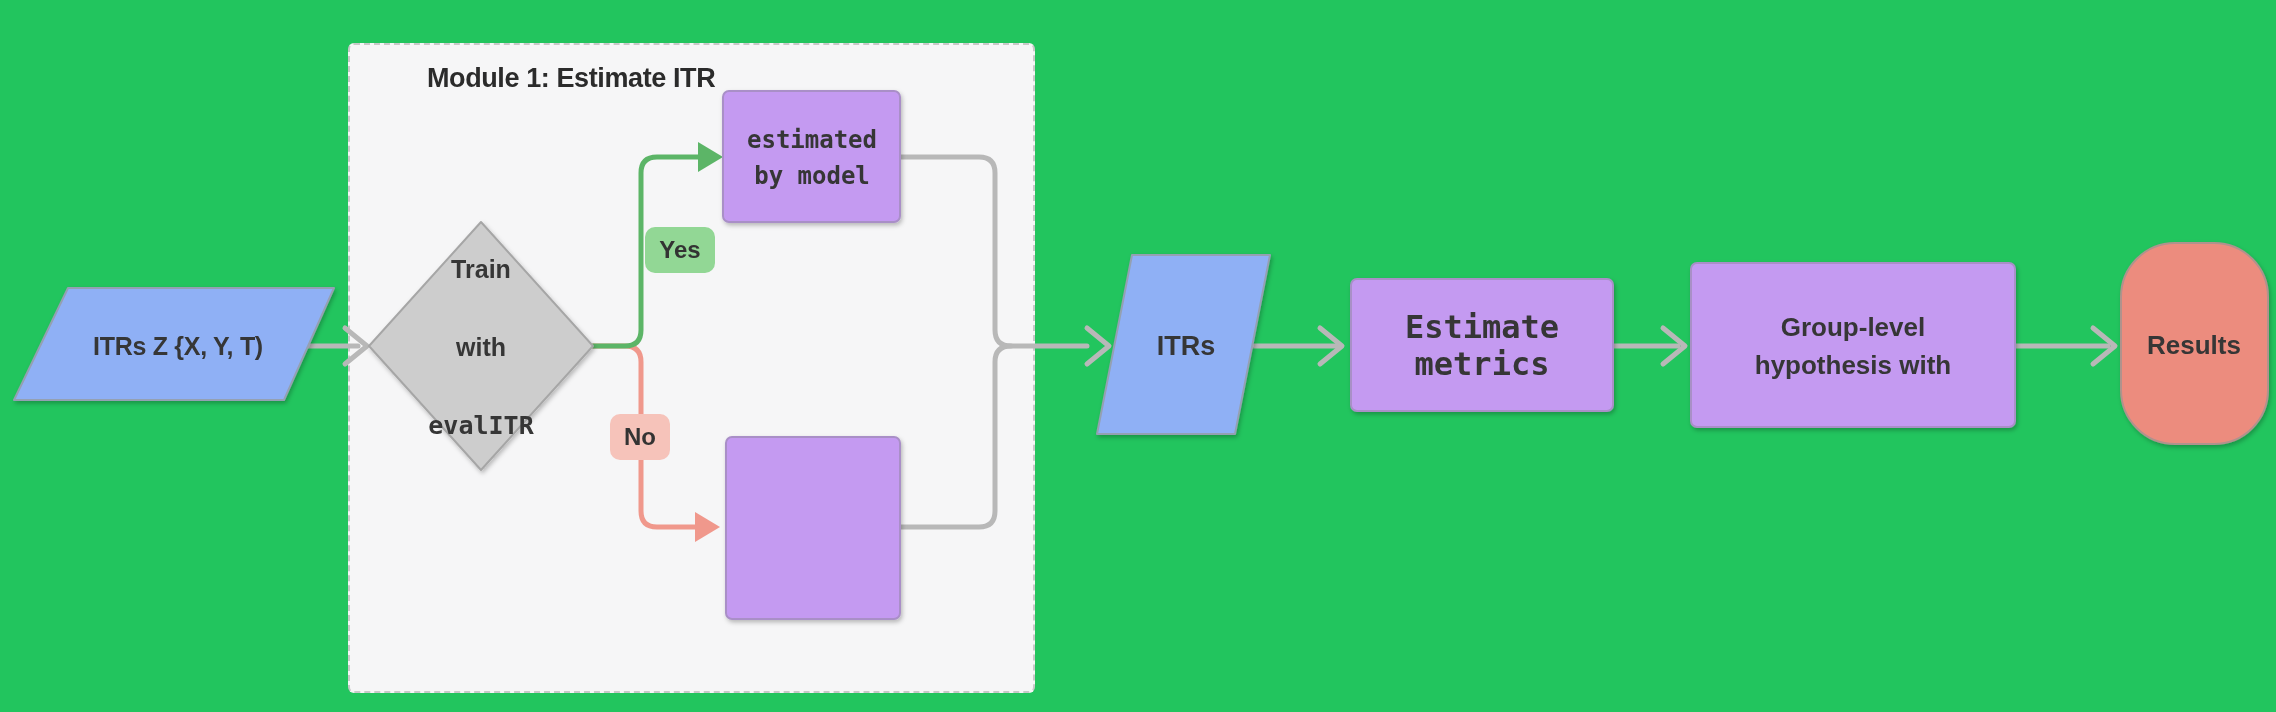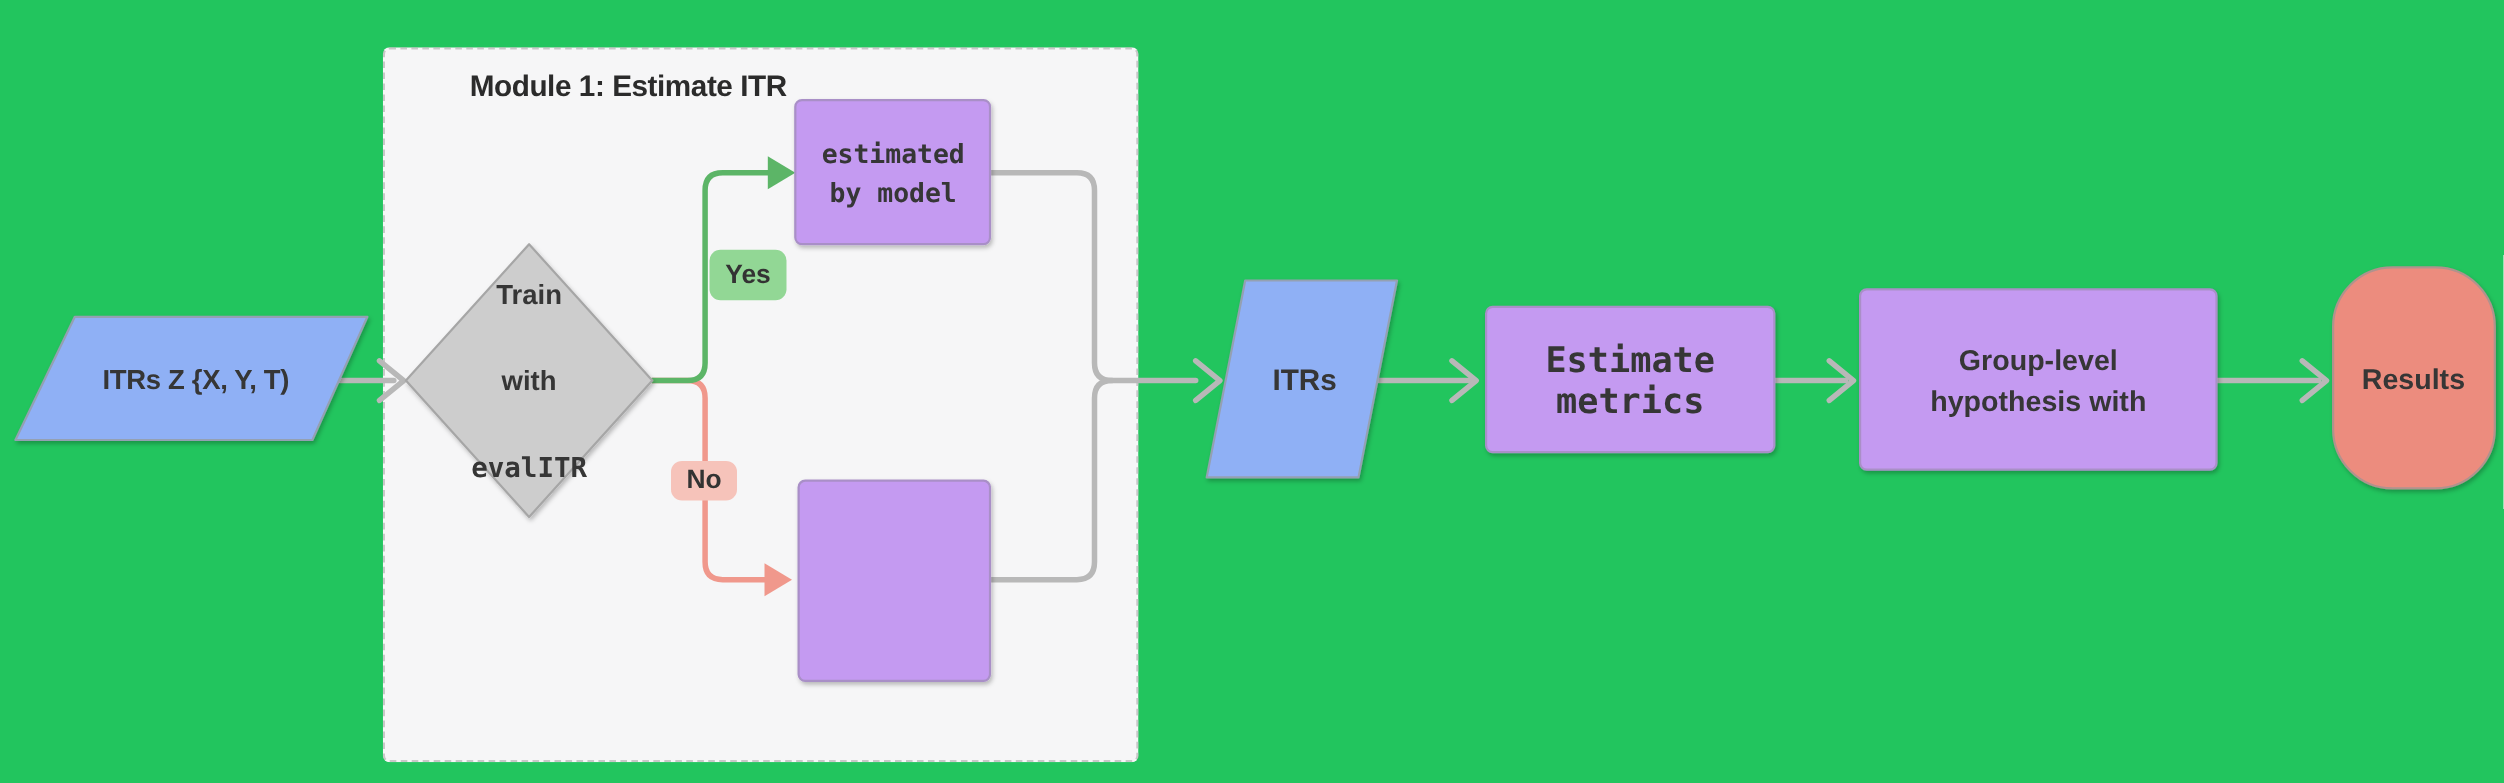--- a/index.html
+++ b/index.html
@@ -33,21 +33,21 @@
   #lbl-itrs{left:1186px;top:346px;font-size:27px;}
   #lbl-metrics{left:1482px;top:346px;font-size:32px;line-height:37px;}
   #lbl-group{left:1853px;top:346px;font-size:26px;line-height:38px;}
   #lbl-results{left:2194px;top:345px;font-size:26px;}
   .badge{
     position:absolute;transform:translate(-50%,-50%);border-radius:10px;
     font-weight:bold;font-size:24px;display:flex;align-items:center;
     justify-content:center;color:#333333;z-index:3;
   }
   #badge-yes{left:640px;top:250px;width:70px;height:46px;background:#92d795;margin-left:40px;}
-  #badge-no{left:640px;top:437px;width:60px;height:36px;background:#f6c3ba;}
+  #badge-no{left:640px;top:437px;width:60px;height:46px;background:#f6c3ba;}
 </style>
 </head>
 <body>
 
 <div class="canvas">
 
   <div class="module" id="module1">
     <div class="module-title" id="module1-title">Module 1: Estimate ITR</div>
   </div>
 

